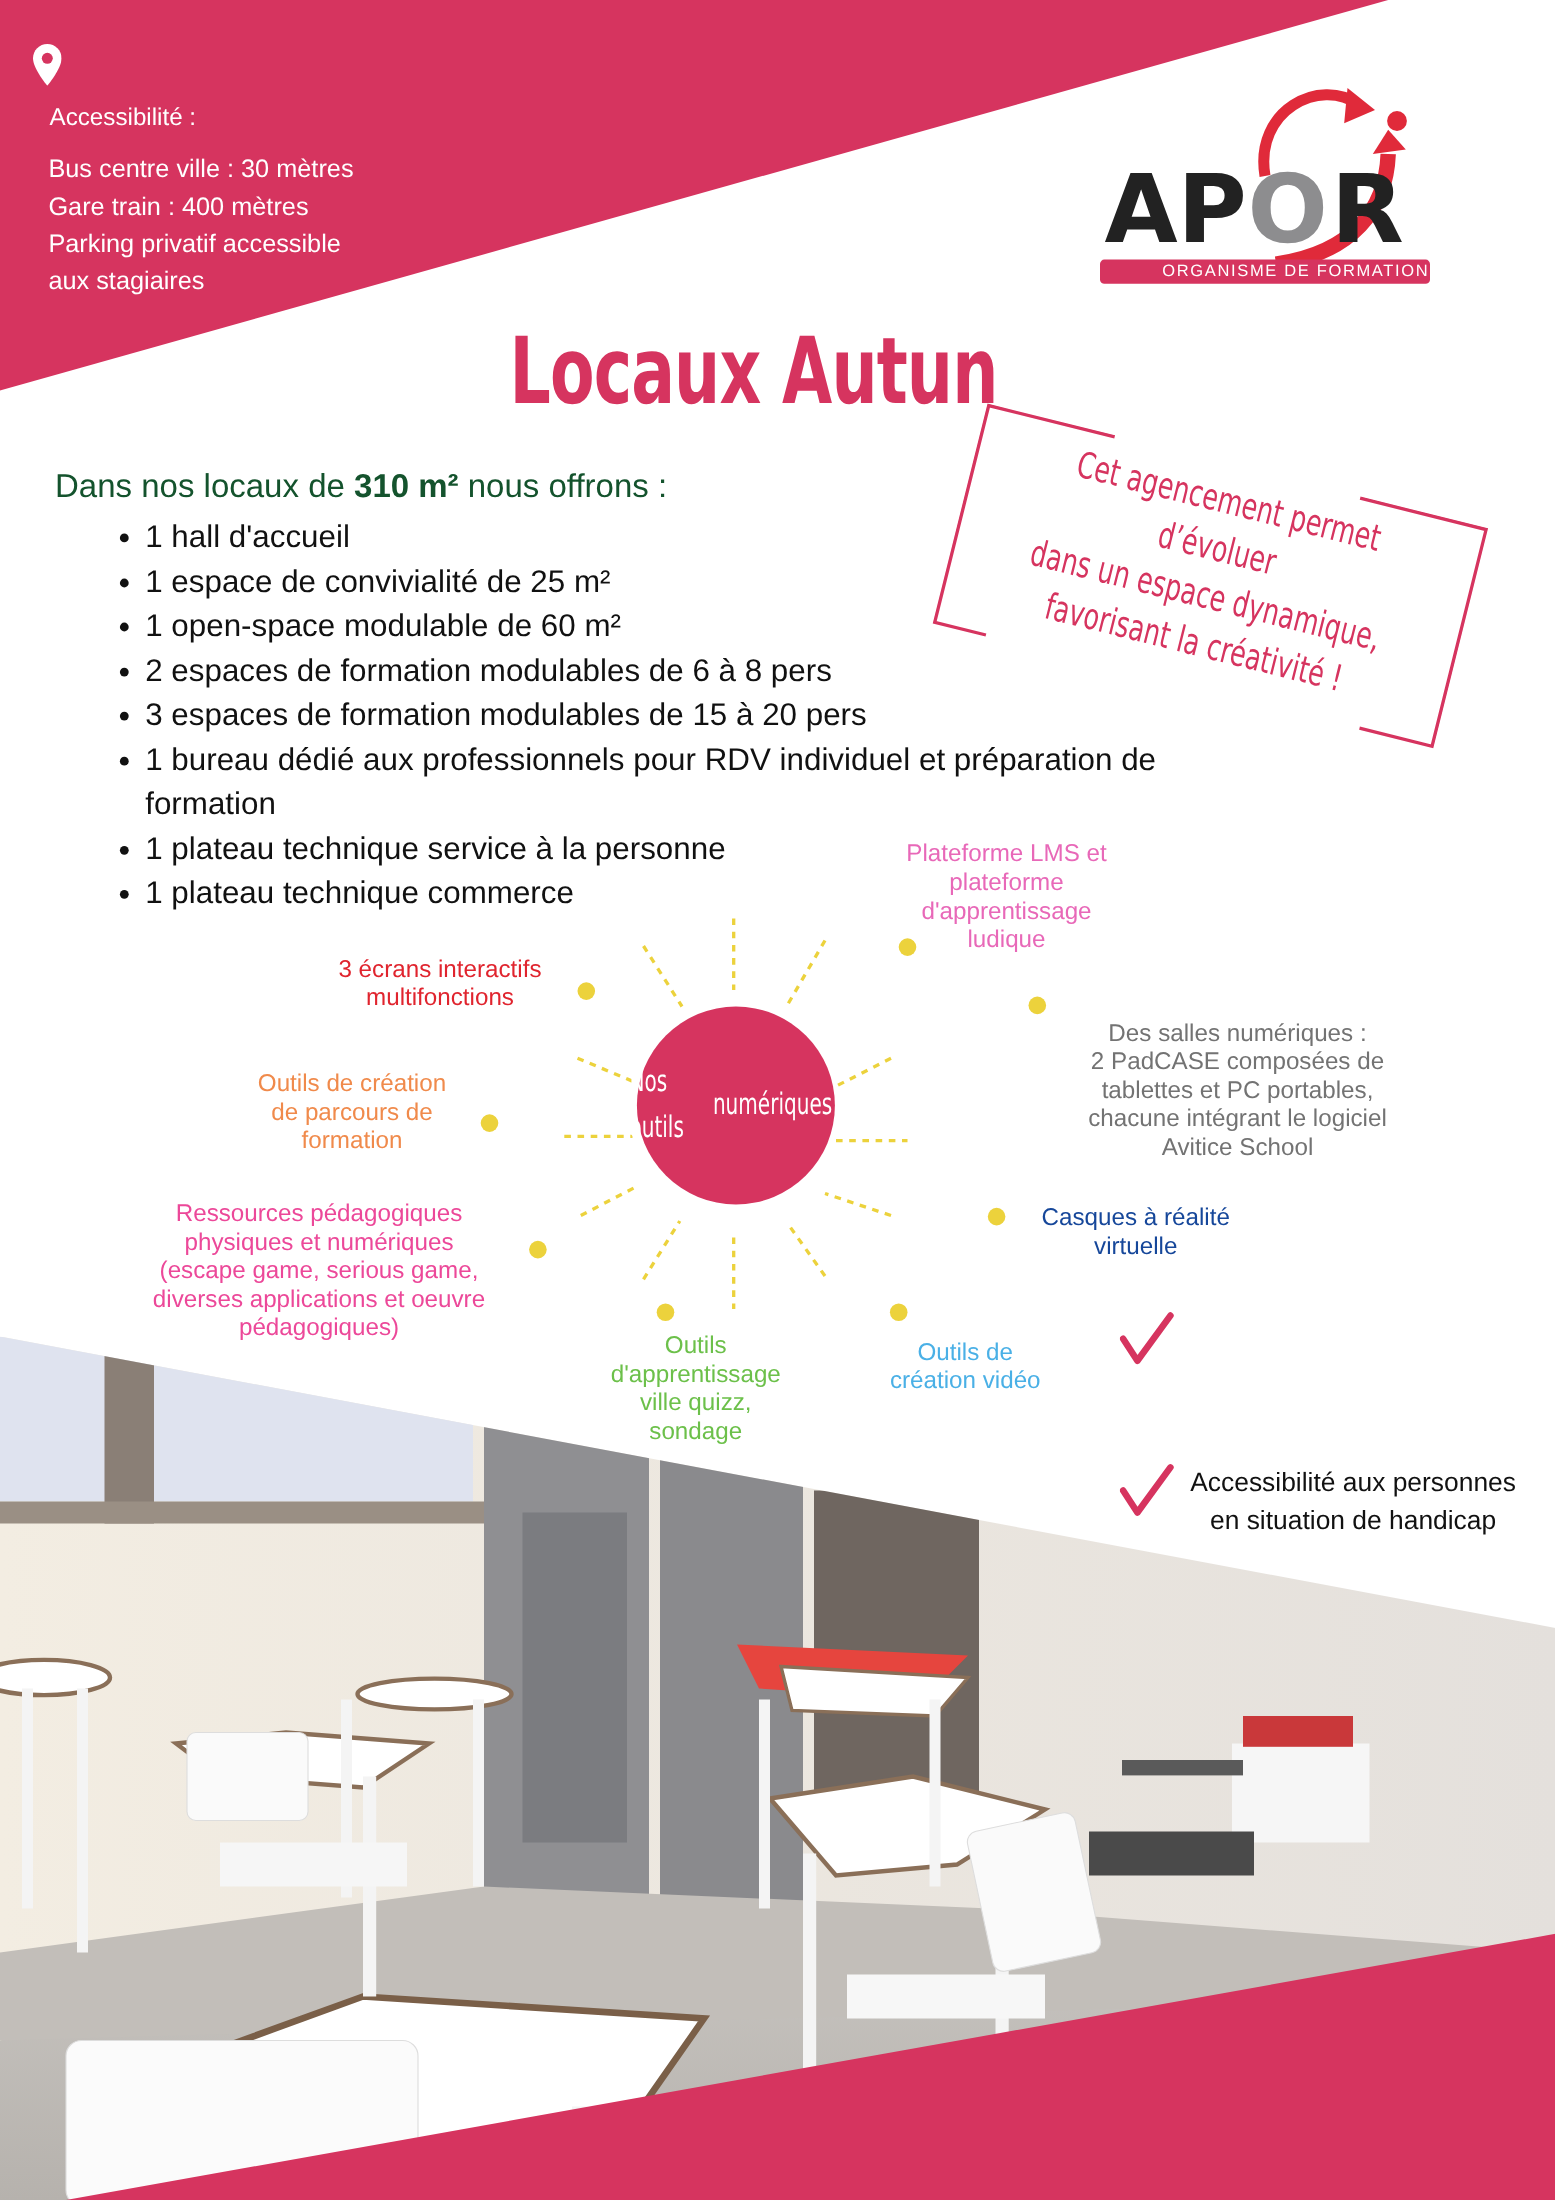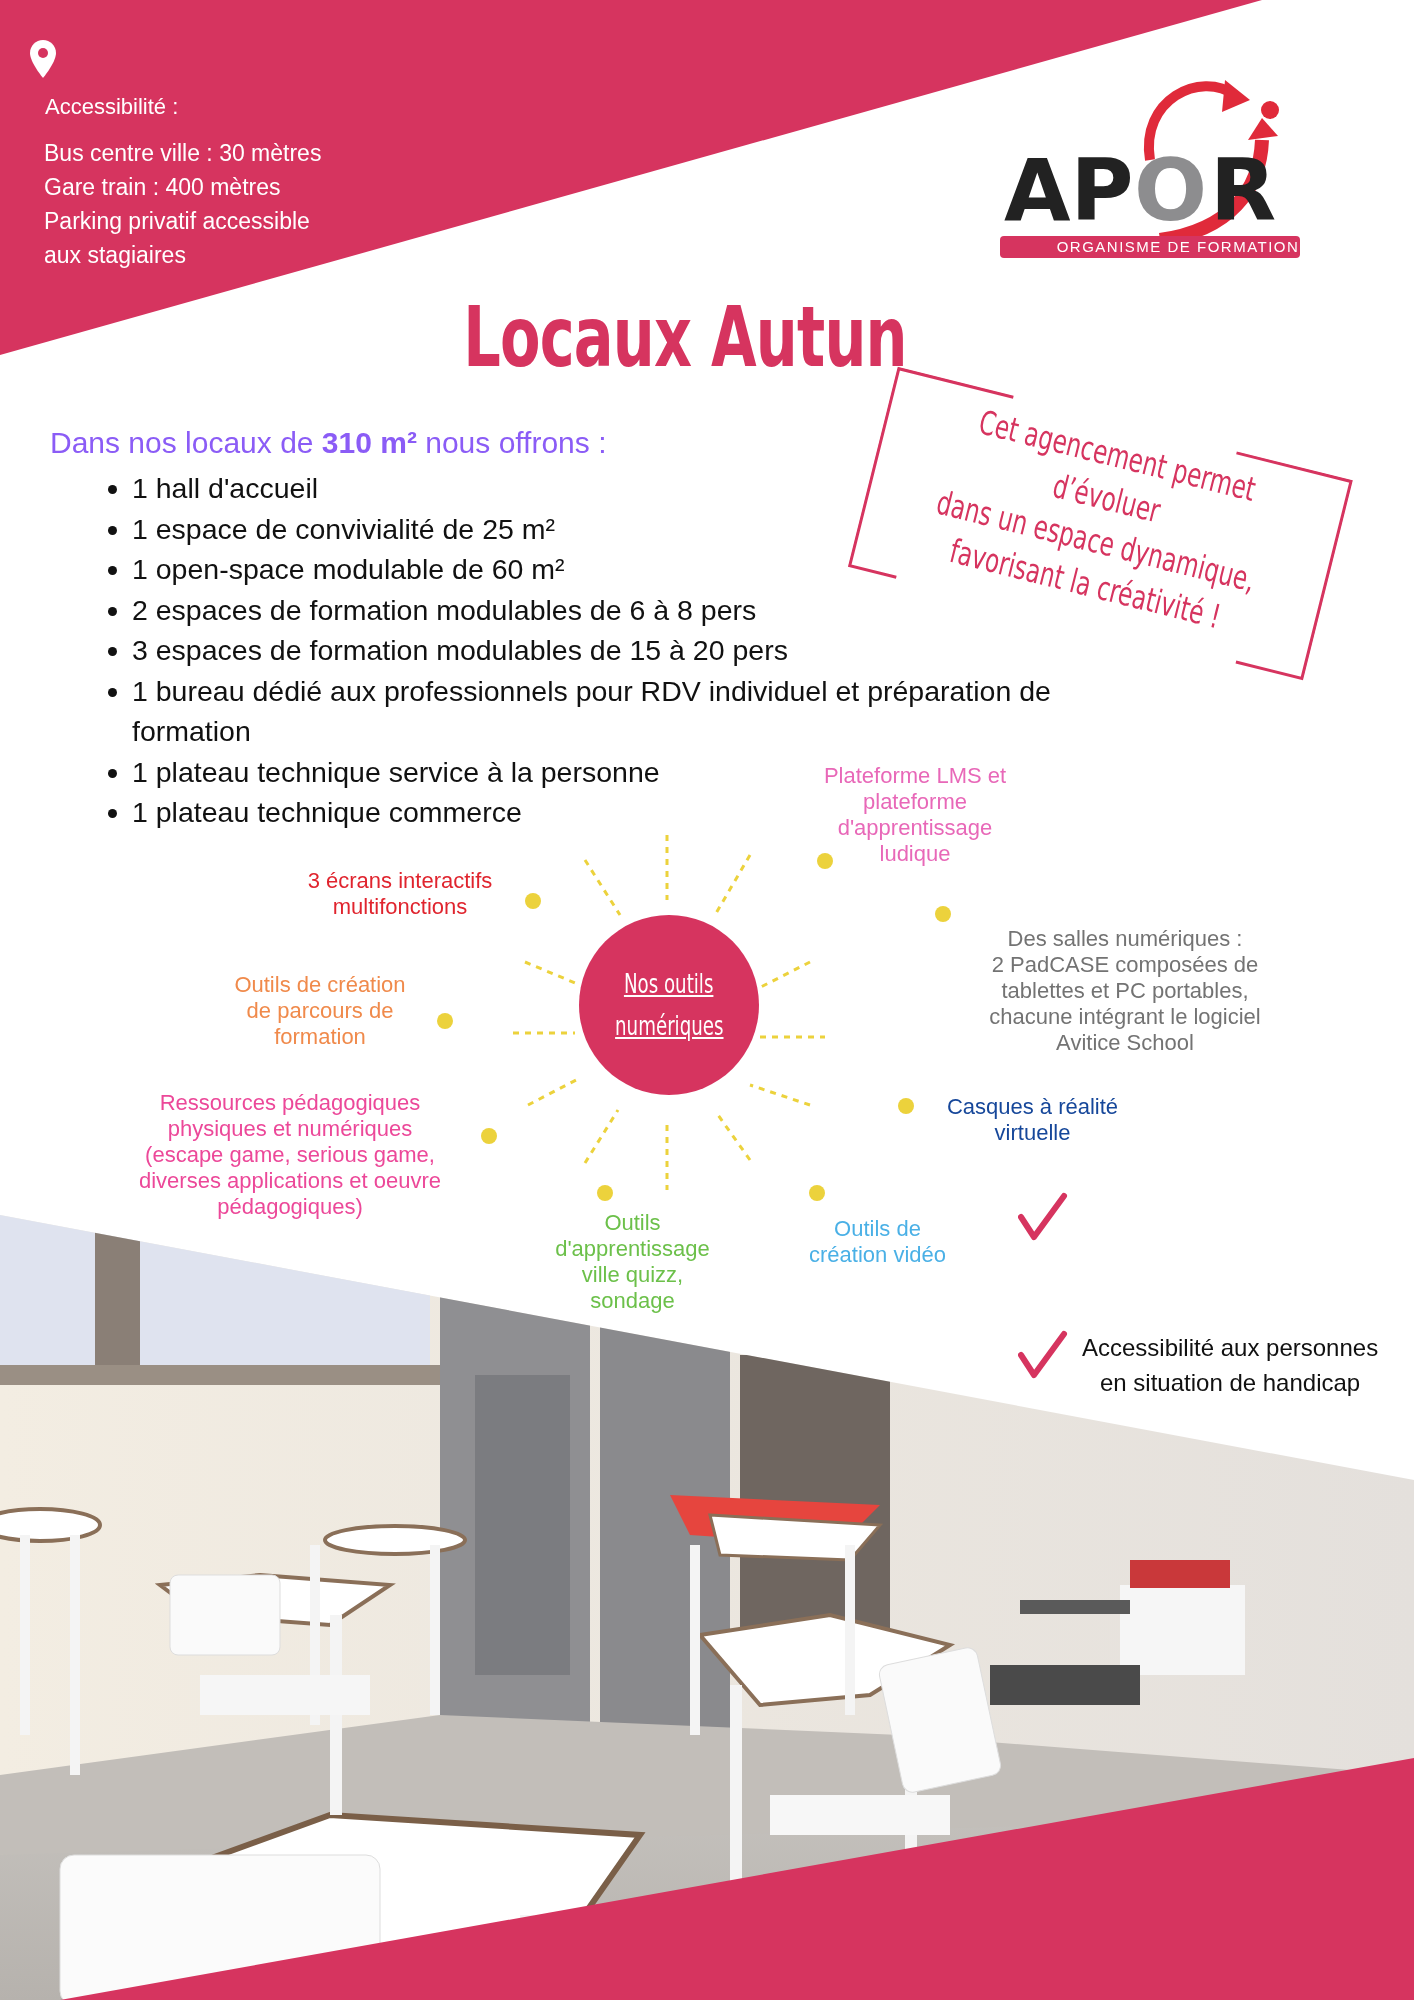--- a/index.html
+++ b/index.html
@@ -4,27 +4,27 @@
 <style>
   html,body{margin:0;padding:0;}
   body{width:1414px;height:2000px;position:relative;overflow:hidden;background:#ffffff;font-family:"Liberation Sans","DejaVu Sans",sans-serif;}
   .abs{position:absolute;}
   .bg-svg{position:absolute;left:0;top:0;width:1414px;height:2000px;}
   .hdr-addr{left:30px;top:40px;color:#fff;font-size:31px;display:flex;align-items:center;gap:14px;}
   .hdr-acc-title{left:45px;top:94px;color:#fff;font-size:22px;}
   .hdr-acc-line{left:44px;color:#fff;font-size:23px;line-height:34px;}
   .logo{left:1000px;top:40px;width:310px;height:230px;}
   .title{left:0;width:1370px;top:288px;text-align:center;color:#d6345f;font-family:"DejaVu Sans Condensed","Liberation Sans Narrow","DejaVu Sans",sans-serif;font-size:84px;font-weight:bold;letter-spacing:-1px;transform:scaleX(0.78);transform-origin:685px 0;}
-  .intro{left:50px;top:426px;font-size:30px;color:#8b5cf6;}
+  .intro{left:50px;top:426px;font-size:30px;color:#14532d;}
   .intro b{font-weight:bold;}
   ul.offers{position:absolute;left:96px;top:468px;margin:0;padding:0 0 0 36px;font-size:28.5px;color:#111;line-height:40.5px;width:1100px;}
   ul.offers li{padding-left:0;}
   .quote-box{left:865px;top:420px;width:470px;height:210px;transform:rotate(14deg);transform-origin:center;}
   .quote-text{position:absolute;left:0;top:12px;width:100%;text-align:center;color:#d6345f;font-family:"DejaVu Sans Condensed","Liberation Sans Narrow",sans-serif;font-size:33px;line-height:44px;transform:scaleX(0.78);}
-  .sun-center{left:579px;top:915px;width:180px;height:180px;border-radius:50%;background:#d6345f;color:#fff;display:flex;flex-direction:column;align-items:center;justify-content:center;font-family:"DejaVu Sans Condensed","Liberation Sans Narrow",sans-serif;font-size:27px;line-height:42px;text-decoration:underline;}
+  .sun-center{left:579px;top:915px;width:180px;height:180px;border-radius:50%;background:#d6345f;color:#fff;display:flex;flex-direction:row;align-items:center;justify-content:center;font-family:"DejaVu Sans Condensed","Liberation Sans Narrow",sans-serif;font-size:27px;line-height:42px;}
   .sun-center span{display:block;transform:scaleX(0.75);}
   .dot{width:16px;height:16px;border-radius:50%;background:#ecd23c;position:absolute;}
   .tool{position:absolute;text-align:center;font-size:22px;line-height:26px;}
   .check-item{position:absolute;display:flex;align-items:flex-start;gap:14px;}
   .check-text{font-size:24px;line-height:35px;color:#111;text-align:center;}
   .photo{position:absolute;left:0;top:1215px;width:1414px;height:785px;}
 </style>
 </head>
 <body>
 

